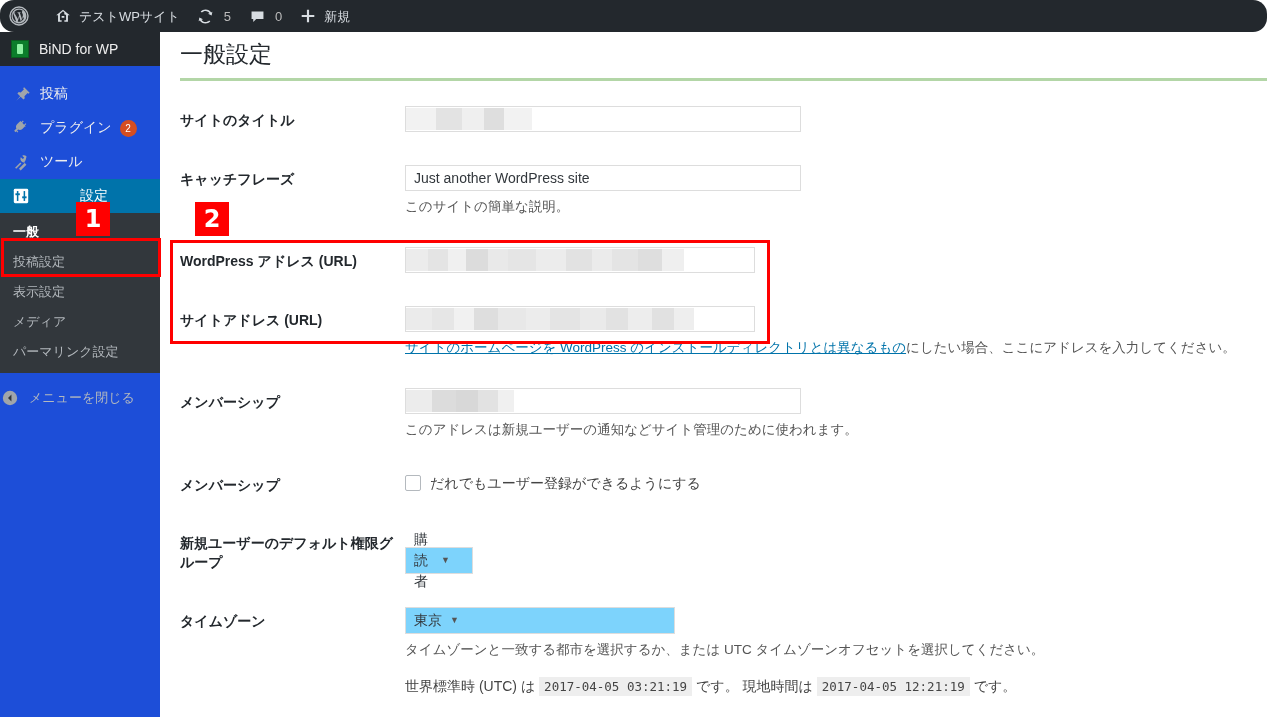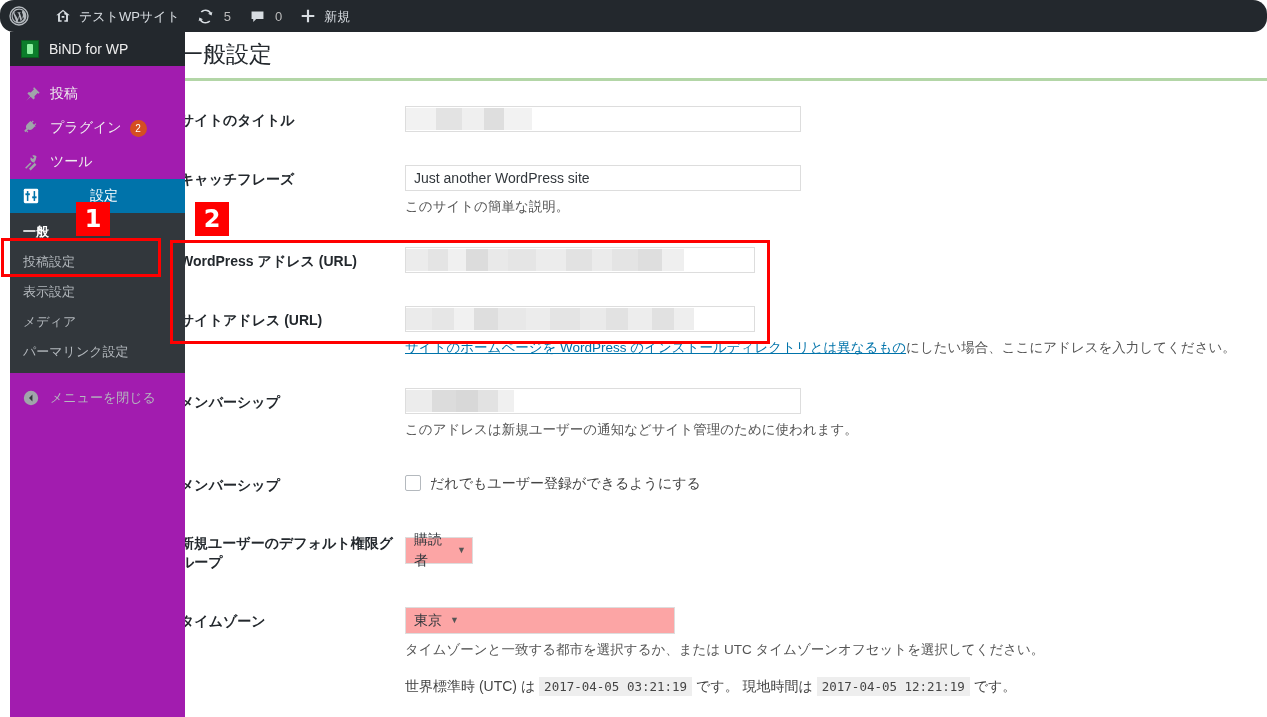--- a/index.html
+++ b/index.html
@@ -53,25 +53,24 @@
   .ab-count {
     color: #bbbbbb;
     margin-left: 2px;
   }
   .ab-logo { padding: 0 10px 0 9px; }
 
   
   #sidebar {
     position: absolute;
     top: 32px; left: 0;
-    width: 175px;
+    width: 160px;
     height: 685px;
-    background: #a21caf;
+    background: #1d4ed8;
     z-index: 40;
-    margin-left: 10px;
   }
   .menu-top {
     position: relative;
     display: flex;
     align-items: center;
     height: 34px;
     padding-left: 11px;
     color: #eeeeee;
     font-size: 14px;
     box-sizing: border-box;
@@ -151,21 +150,20 @@
     line-height: 18px;
   }
   .submenu-item.current {
     color: #ffffff;
     font-weight: bold;
   }
   .collapse {
     display: flex;
     align-items: center;
     height: 34px;
-    padding-left: 11px;
     color: #b4b9be;
     font-size: 13px;
     margin-top: 8px;
   }
   .collapse .c-ico {
     width: 20px; height: 20px;
     margin-right: 9px;
     display: inline-flex;
     align-items: center;
     justify-content: center;
@@ -268,26 +266,26 @@
     box-sizing: border-box;
     margin-right: 9px;
     flex: 0 0 16px;
     border-radius: 2px;
   }
   .selectbox {
     display: inline-flex;
     align-items: center;
     justify-content: flex-start;
     border: 1px solid #ddd;
-    background: #fca5a5;
+    background: #7dd3fc;
     height: 27px;
     box-sizing: border-box;
     font-size: 14px;
     color: #32373c;
-    padding: 0 6px 0 8px;
+    padding: 0 22px 0 8px;
     min-width: 60px;
   }
   .selectbox.small { width: 68px; }
   .selectbox.big { width: 270px; }
   .caret {
     font-size: 9px;
     color: #555;
     margin-left: 8px;
     line-height: 1;
   }

